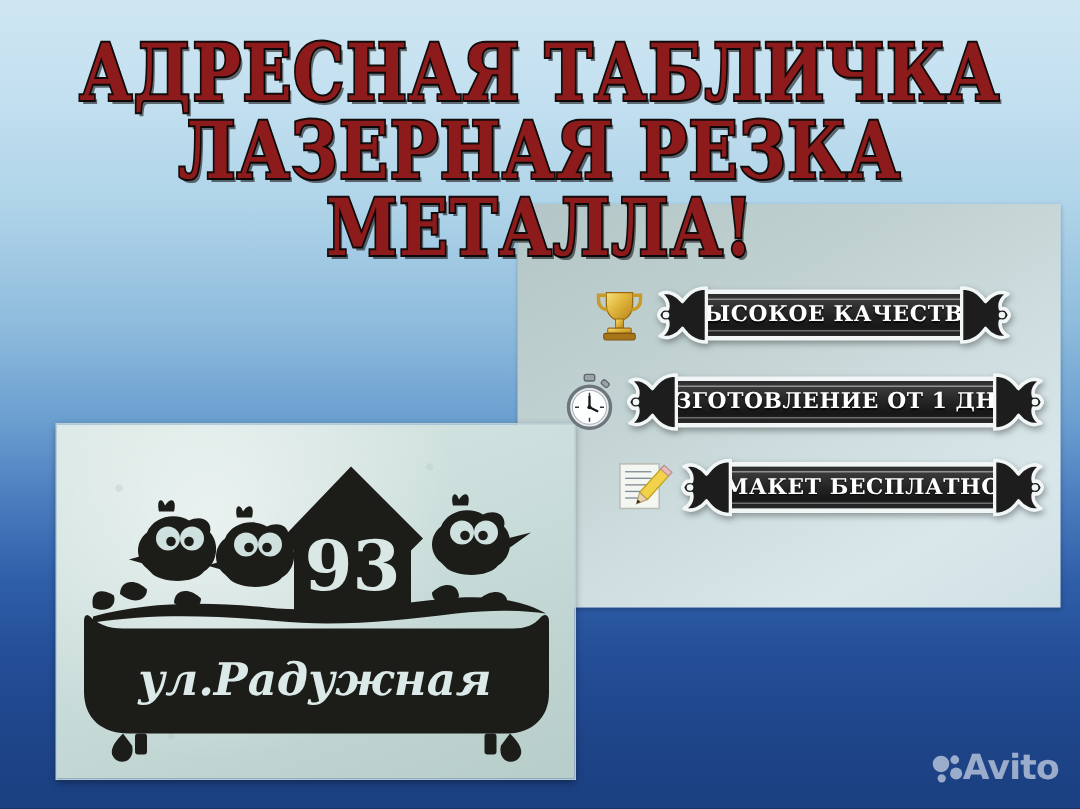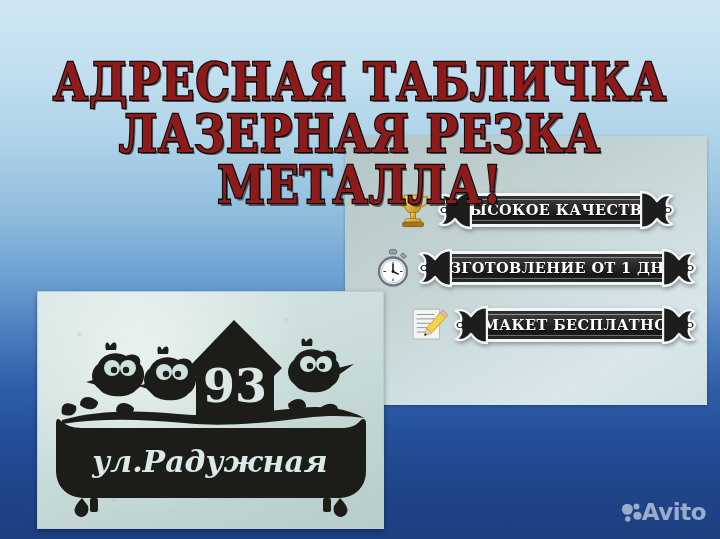--- a/index.html
+++ b/index.html
@@ -28,21 +28,20 @@
 
   
   .title-block {
     position: absolute;
     top: 24px;
     left: 0;
     width: 720px;
     text-align: center;
     line-height: 0.98;
     z-index: 6;
-    margin-top: 32px;
   }
   .title-line {
     font-family: "DejaVu Serif", serif;
     font-weight: bold;
     font-size: 43px;
     letter-spacing: 1px;
     color: #8d1b1b;
     -webkit-text-stroke: 2.2px #140d0d;
     paint-order: stroke fill;
     text-shadow:
@@ -137,21 +136,21 @@
     text-shadow: 0 1px 1px rgba(0,0,0,0.8);
   }
   .ribbon.w1 .bar { width: 180px; }
   .ribbon.w2 .bar { width: 222px; }
   .ribbon.w3 .bar { width: 186px; text-align: right; }
 
   
   .photo {
     position: absolute;
     left: 37px;
-    top: 291px;
+    top: 282px;
     width: 345px;
     height: 236px;
     background:
       radial-gradient(circle at 30% 25%, rgba(255,255,255,0.55), rgba(255,255,255,0) 55%),
       linear-gradient(160deg, #d7e6e2 0%, #cfe1de 30%, #c6dad7 55%, #bfd4d1 75%, #b7cdca 100%);
     border: 1px solid #b9cdd6;
     box-shadow: 0 2px 5px rgba(0,0,0,0.35);
     overflow: hidden;
     z-index: 4;
     text-align: center;

